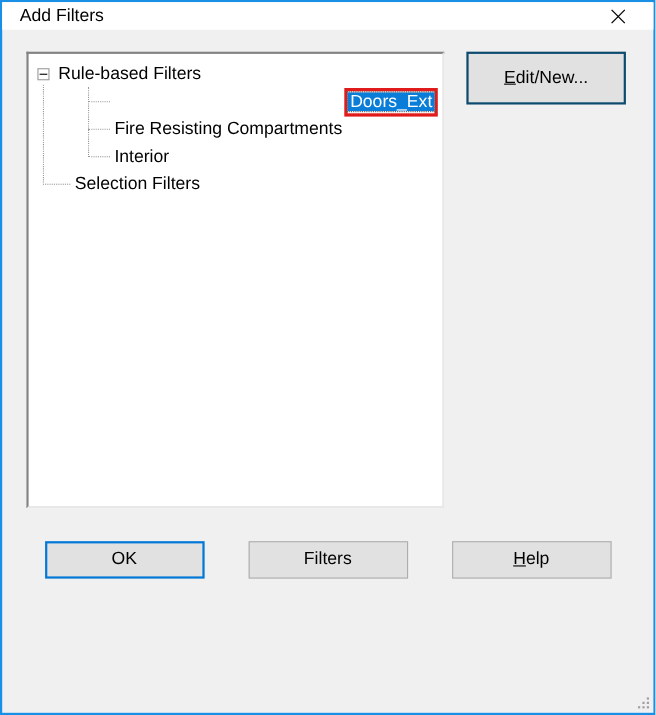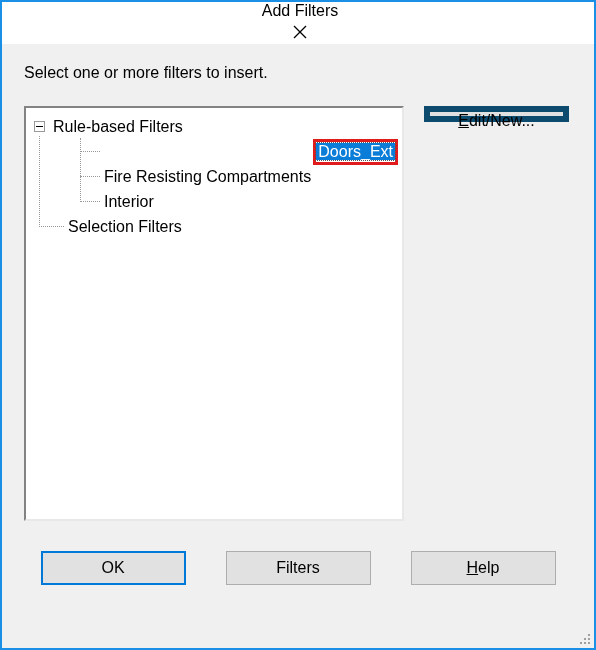--- a/index.html
+++ b/index.html
@@ -13,26 +13,25 @@
     }
     .window {
       width: 596px;
       height: 650px;
       border: 2px solid #1a8fe6;
       background: #f0f0f0;
       position: relative;
     }
     .titlebar {
       background: #fff;
-      height: 42px;
+      height: 25px;
       display: flex;
       align-items: center;
       justify-content: space-between;
       padding: 0 12px 0 16px;
-      flex-direction: column;
     }
     .title {
       font-size: 16px;
       color: #000;
     }
     .close-btn {
       width: 40px;
       height: 32px;
       display: flex;
       align-items: center;
@@ -126,23 +125,23 @@
       outline-offset: 0;
     }
     .highlight-box {
       border: 3px solid #e11b1b;
       padding: 0;
       display: inline-block;
       line-height: 20px;
     }
     .edit-btn {
       width: 145px;
-      height: 16px;
+      height: 48px;
       background: #e1e1e1;
-      border: 6px solid #0c4a6e;
+      border: 2px solid #0c4a6e;
       font-size: 16px;
       color: #000;
       cursor: pointer;
       font-family: inherit;
     }
     .bottom-buttons {
       display: flex;
       gap: 40px;
       justify-content: center;
       padding: 30px 0 0 0;
@@ -183,21 +182,20 @@
     <div class="title">Add Filters</div>
     <div class="close-btn">
       <svg viewBox="0 0 14 14">
         <line x1="1" y1="1" x2="13" y2="13" stroke="#000" stroke-width="1.2"></line>
         <line x1="13" y1="1" x2="1" y2="13" stroke="#000" stroke-width="1.2"></line>
       </svg>
     </div>
   </div>
 
   <div class="content">
-    <div class="instruction">Select one or more filters to insert.</div>
 
     <div class="main-row">
       <div class="tree-wrap">
         <div class="tree">
           <div class="lines-root"></div>
           <div class="lines-child"></div>
           <div class="hconn" style="left:50px; top:37px; width:20px;"></div>
           <div class="hconn" style="left:50px; top:62px; width:20px;"></div>
           <div class="hconn" style="left:50px; top:87px; width:20px;"></div>
           <div class="hconn" style="left:9px; top:112px; width:25px;"></div>

